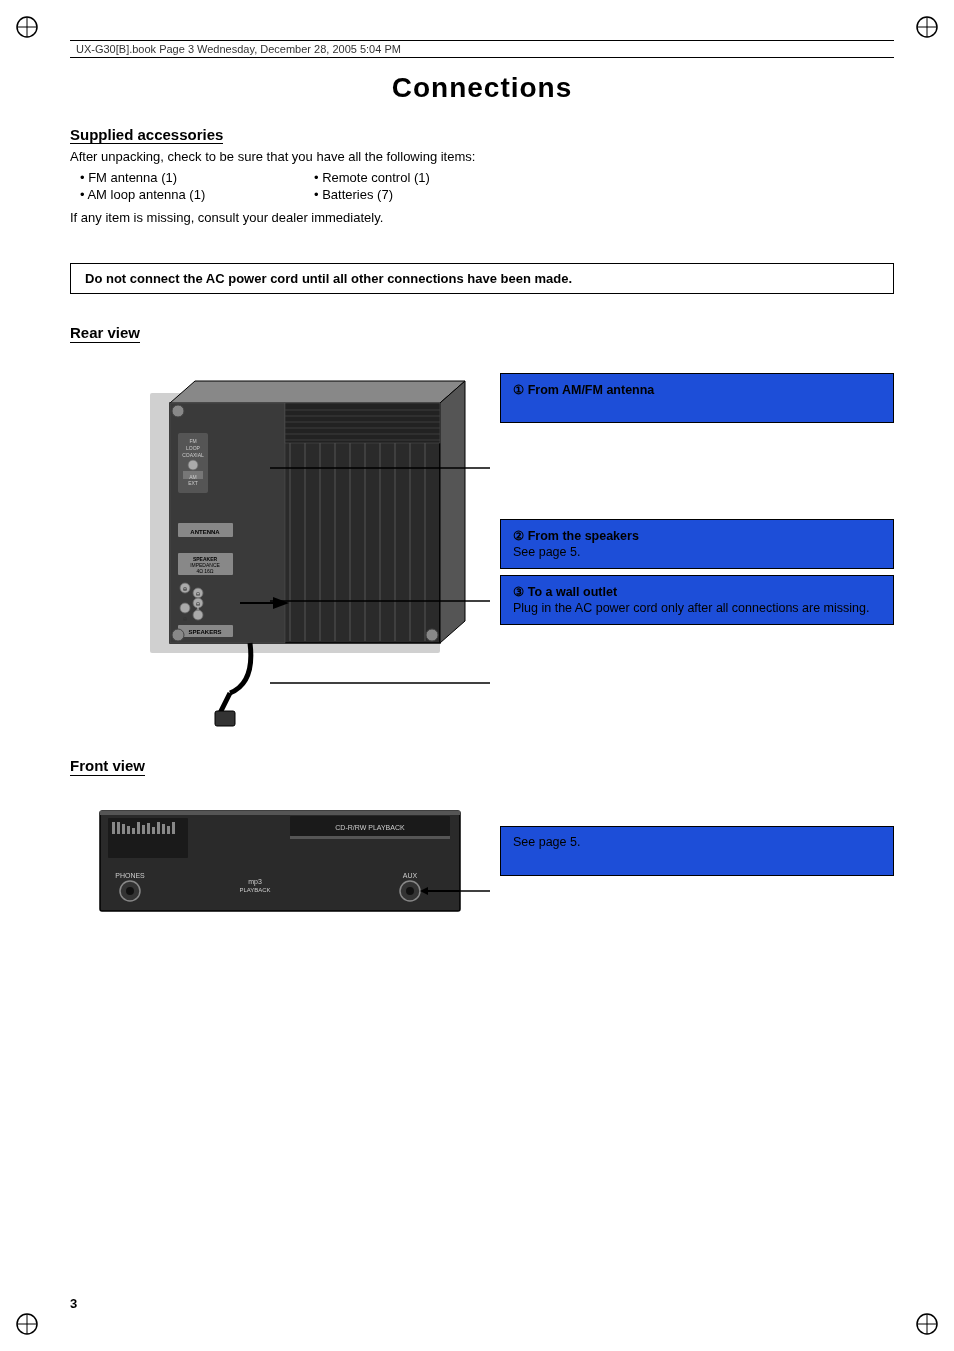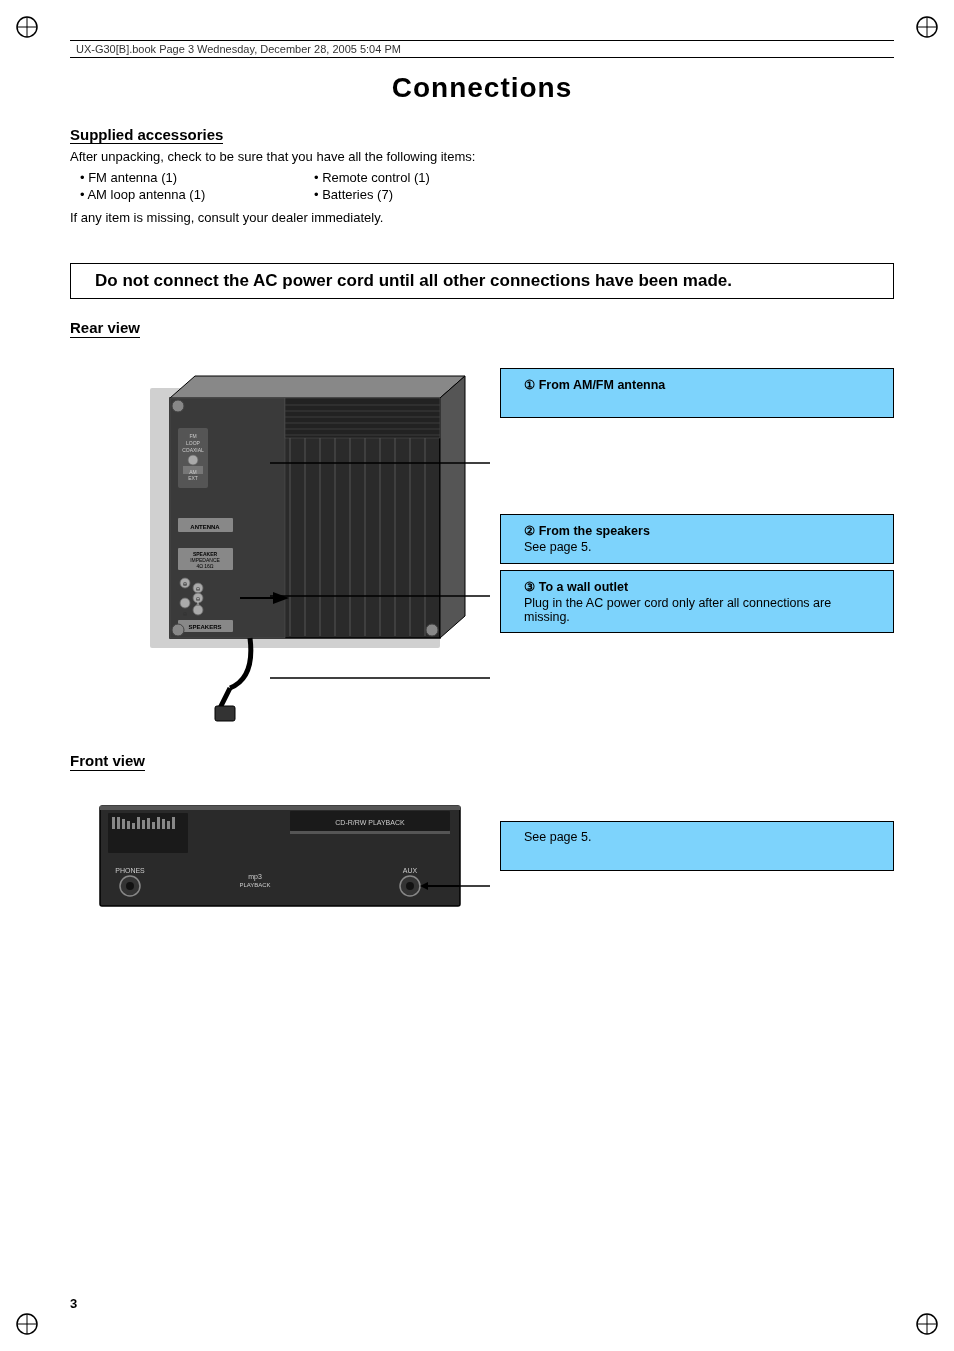--- a/index.html
+++ b/index.html
@@ -75,24 +75,24 @@
       margin-bottom: 8px;
       font-size: 13px;
     }
 
     .accessories-list .item::before {
       content: "• ";
     }
 
     .warning-box {
       border: 1px solid #000;
-      padding: 7px 24px;
-      font-size: 17px;
-      font-weight: bold;
-      margin: 14px 0 20px 0;
+      padding: 7px 14px;
+      font-size: 13px;
+      font-weight: bold;
+      margin: 14px 0 30px 0;
       display: inline-block;
       width: 100%;
     }
 
     
     .view-section {
       margin-bottom: 24px;
     }
 
     .view-heading {
@@ -130,24 +130,24 @@
       display: flex;
       flex-direction: column;
       gap: 0;
       margin-left: 10px;
       flex: 1;
       padding-top: 20px;
     }
 
     .callout-box {
       border: 1px solid #000;
-      padding: 8px 23px;
+      padding: 8px 12px;
       margin-bottom: 6px;
       font-size: 12.5px;
-      background: #7dd3fc;
+      background: #1d4ed8;
       min-height: 50px;
     }
 
     .callout-box .callout-title {
       font-weight: bold;
       margin-bottom: 2px;
     }
 
     .callout-spacer {
       height: 90px;

